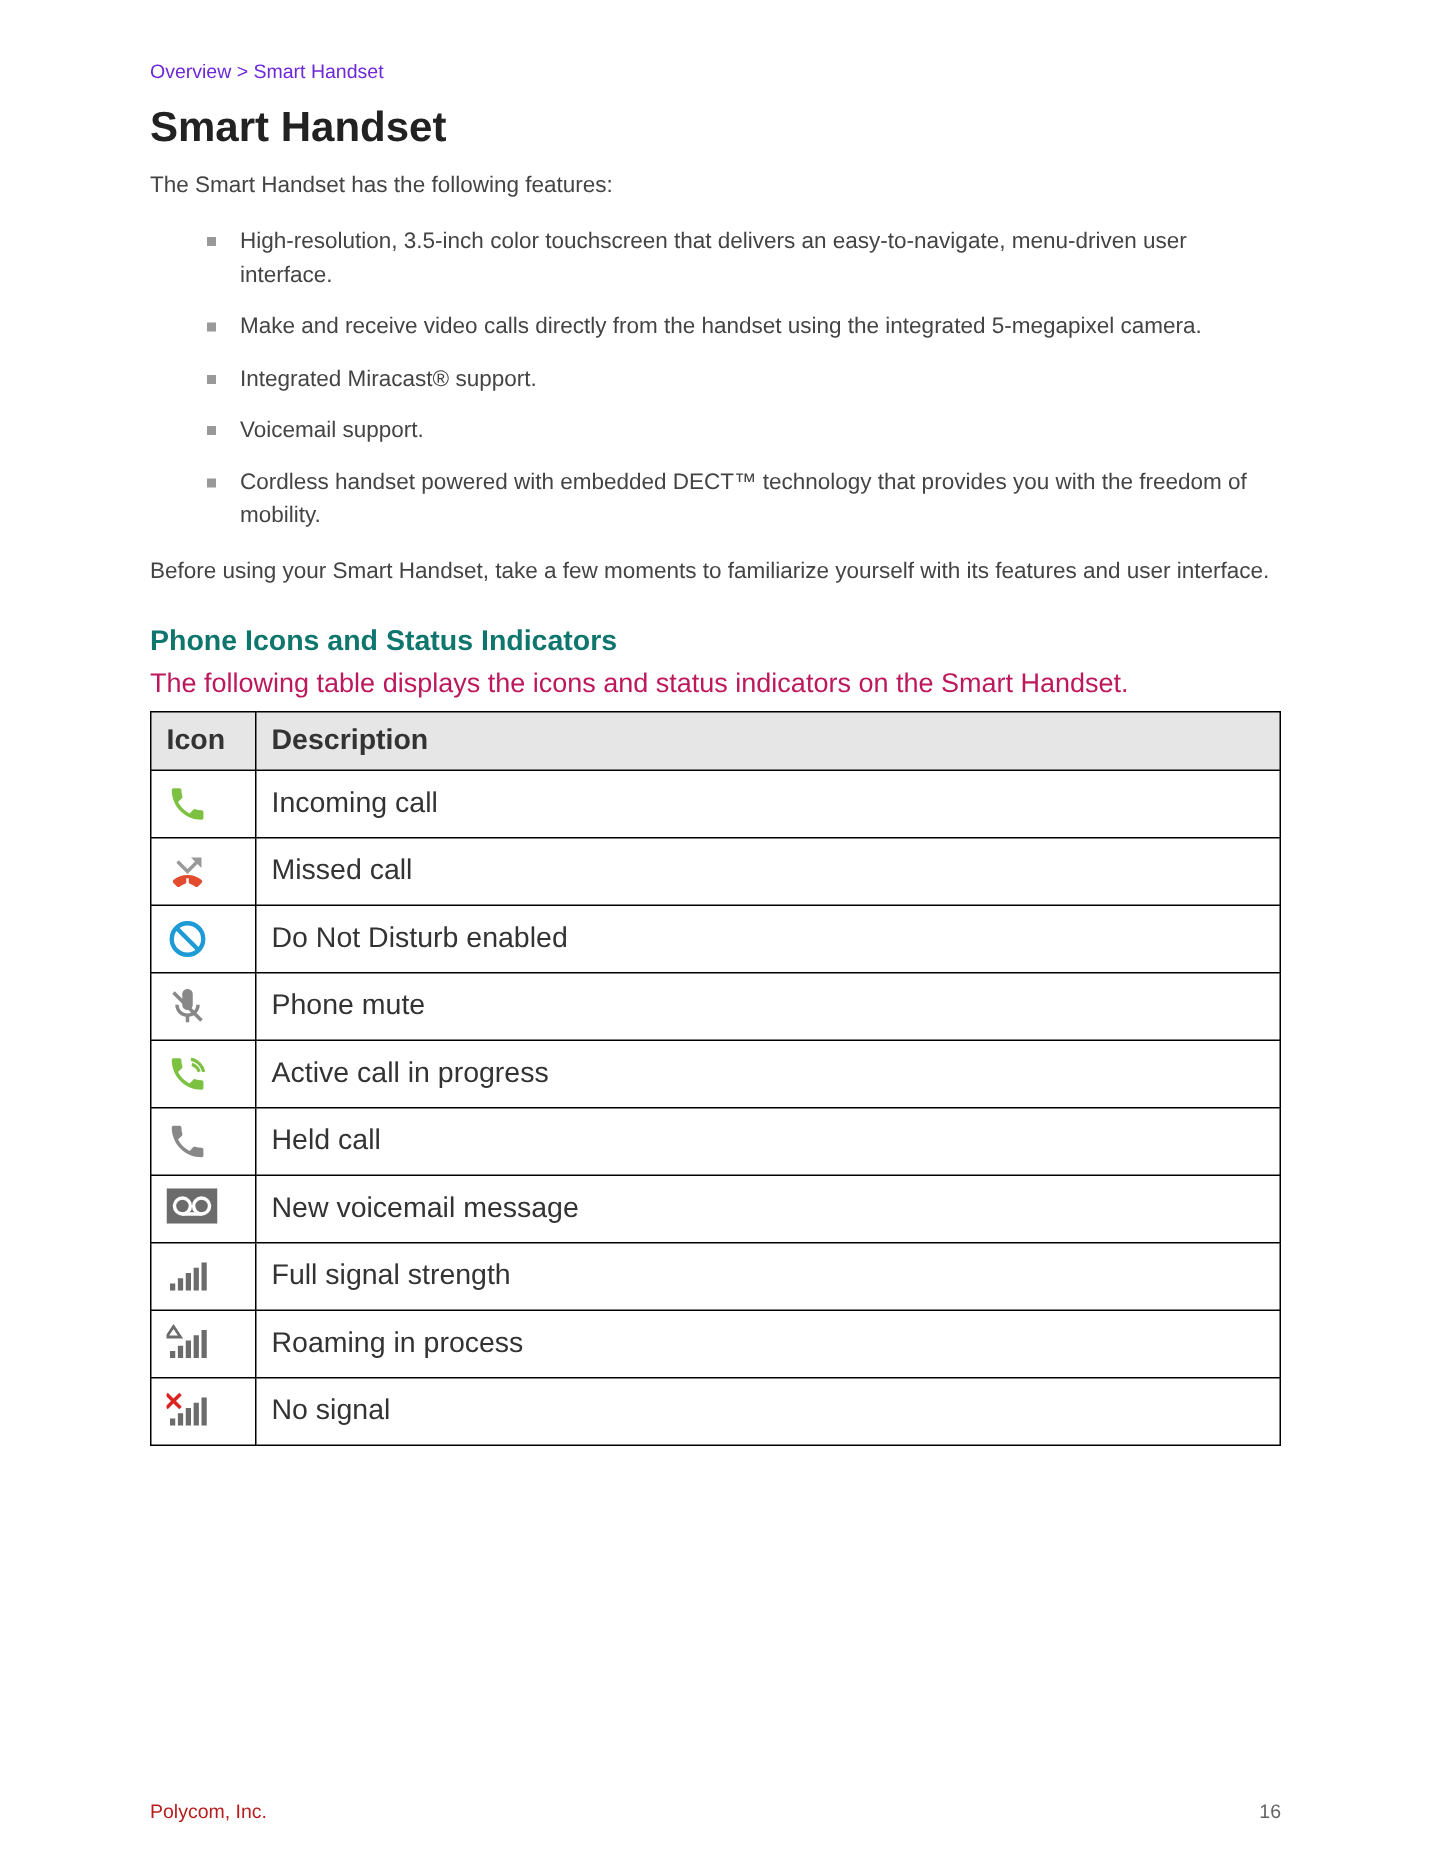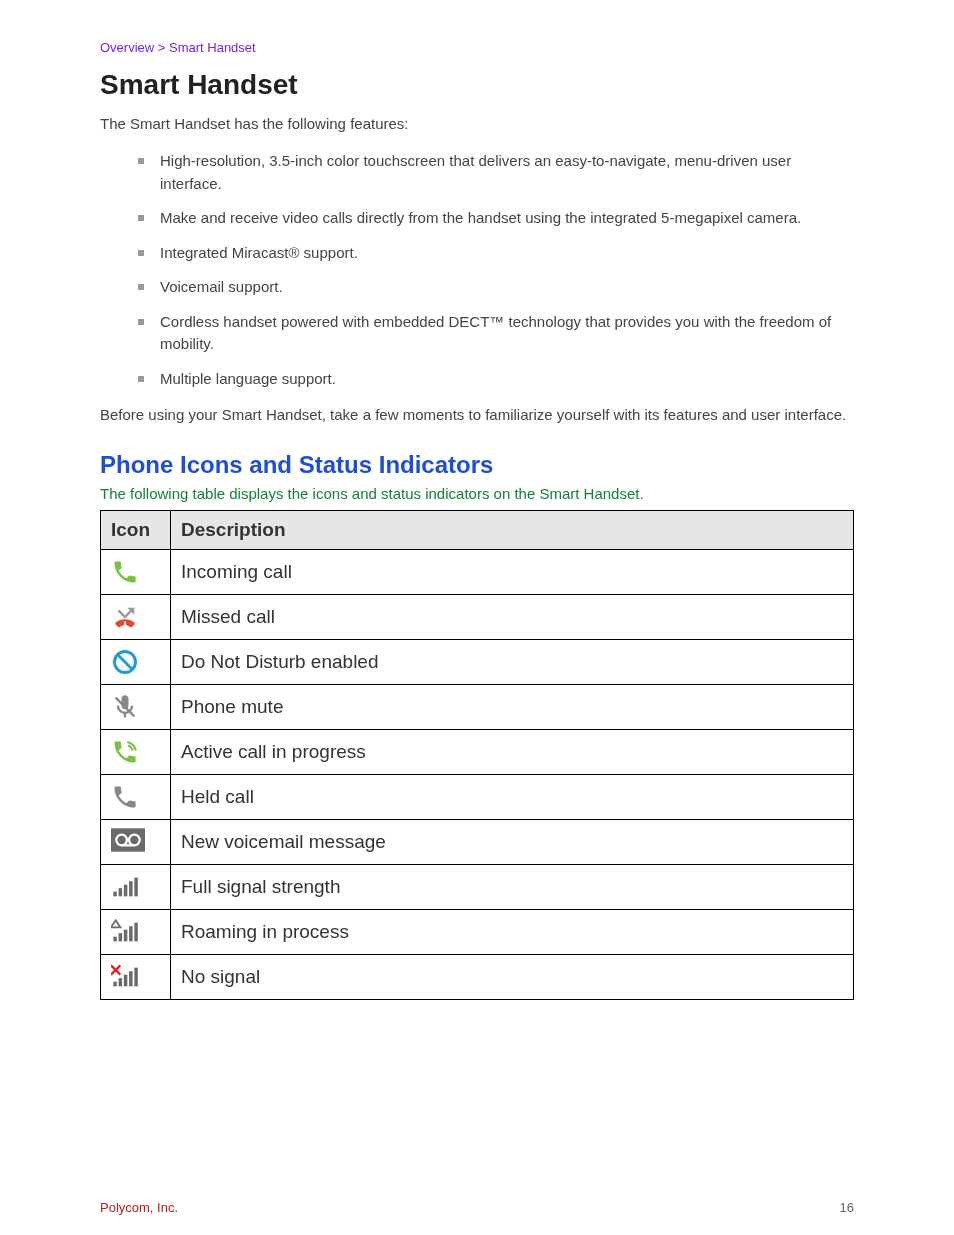--- a/index.html
+++ b/index.html
@@ -36,39 +36,38 @@
     padding: 8px 10px;
     text-align: left;
     vertical-align: middle;
     font-size: 19px;
   }
   table.icons th { background: #e6e6e6; font-weight: 700; }
   .icon-cell { width: 70px; text-align: center; }
   .icon-svg { width: 28px; height: 28px; display:inline-block; vertical-align:middle; }
   .footer-left { position: fixed; bottom: 20px; left: 100px; font-size: 13px; color:#b91c1c; }
   .footer-right { position: fixed; bottom: 20px; right: 100px; font-size: 13px; color:#666; }
-  h4.icons-h { font-size: 24px; font-weight:700; margin: 28px 0 6px 0; color:#1d4ed8;}
-  .icons-intro { font-size: 15px; color:#15803d; margin-bottom: 8px;}
+  h4.icons-h { font-size: 19px; font-weight:700; margin: 28px 0 6px 0; color:#0f766e;}
+  .icons-intro { font-size: 18px; color:#be185d; margin-bottom: 8px;}
 </style>
 </head>
 <body>
 
 <div class="crumb">Overview &gt; Smart Handset</div>
 
 <h3 class="section">Smart Handset</h3>
 
 <div class="intro">The Smart Handset has the following features:</div>
 
 <ul class="bullets">
   <li>High-resolution, 3.5-inch color touchscreen that delivers an easy-to-navigate, menu-driven user interface.</li>
   <li>Make and receive video calls directly from the handset using the integrated 5-megapixel camera.</li>
   <li>Integrated Miracast® support.</li>
   <li>Voicemail support.</li>
   <li>Cordless handset powered with embedded DECT™ technology that provides you with the freedom of mobility.</li>
-  <li>Multiple language support.</li>
 </ul>
 
 <div class="note">Before using your Smart Handset, take a few moments to familiarize yourself with its features and user interface.</div>
 
 <h4 class="icons-h">Phone Icons and Status Indicators</h4>
 <div class="icons-intro">The following table displays the icons and status indicators on the Smart Handset.</div>
 
 <table class="icons">
   <thead>
     <tr>

